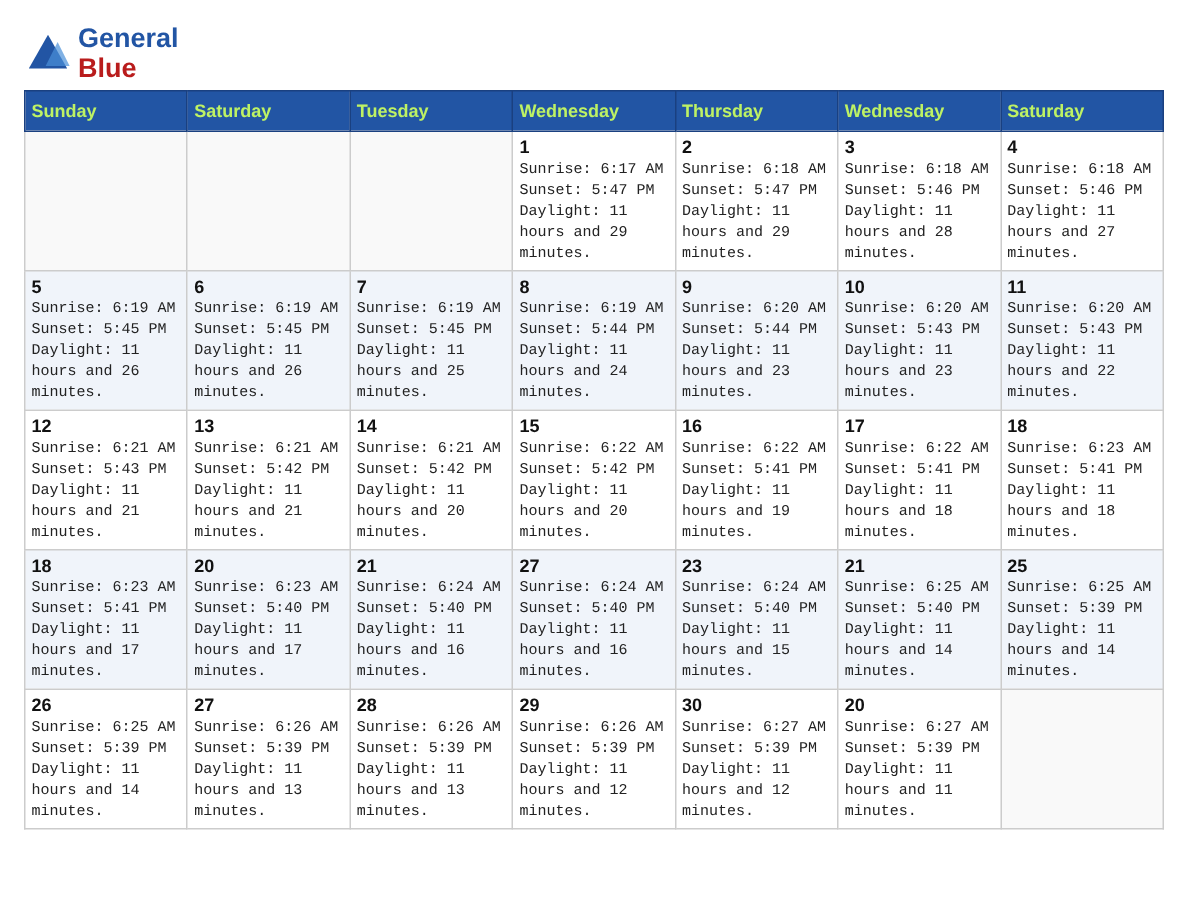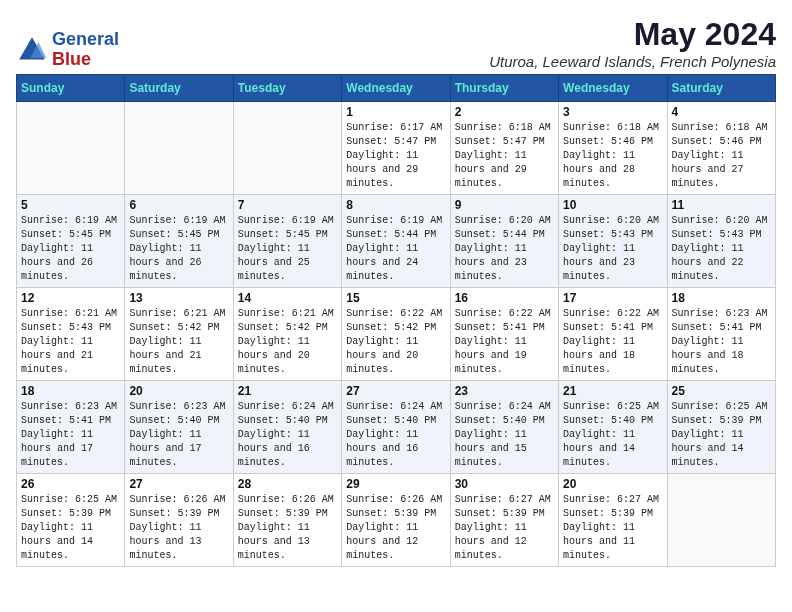--- a/index.html
+++ b/index.html
@@ -6,21 +6,21 @@
     body {
       font-family: Arial, sans-serif;
       background: #fff;
       width: 792px;
       min-height: 612px;
       padding: 16px;
     }
     .header {
       display: flex;
       justify-content: space-between;
-      align-items: flex-end;
+      align-items: center;
       margin-bottom: 4px;
     }
     .logo {
       display: flex;
       align-items: center;
       gap: 4px;
     }
     .logo-text {
       font-size: 18px;
       font-weight: bold;
@@ -47,21 +47,21 @@
       color: #333;
       font-style: italic;
     }
     .calendar {
       width: 100%;
       border-collapse: collapse;
       font-size: 10.5px;
     }
     .calendar th {
       background: #2255a4;
-      color: #5eead4;
+      color: #bef264;
       padding: 6px 4px;
       text-align: left;
       font-size: 12px;
       font-weight: bold;
       border: 1px solid #1a4080;
     }
     .calendar td {
       border: 1px solid #ccc;
       vertical-align: top;
       padding: 3px 4px;
@@ -95,24 +95,20 @@
   <div class="logo">
     <svg class="logo-icon" viewBox="0 0 40 40">
       <polygon points="20,4 36,32 4,32" fill="#2255a4"></polygon>
       <polygon points="28,10 38,30 18,30" fill="#4a90d9" opacity="0.7"></polygon>
     </svg>
     <div class="logo-text">
       <div><span style="color:#2255a4">General</span></div>
       <div style="color:#b91c1c">Blue</div>
     </div>
   </div>
-  <div class="title-block">
-    <div class="month-year">May 2024</div>
-    <div class="location">Uturoa, Leeward Islands, French Polynesia</div>
-  </div>
 </div>
 
 <table class="calendar">
   <thead>
     <tr>
     <th>Sunday</th>
         <th>Saturday</th>
         <th>Tuesday</th>
         <th>Wednesday</th>
         <th>Thursday</th>

